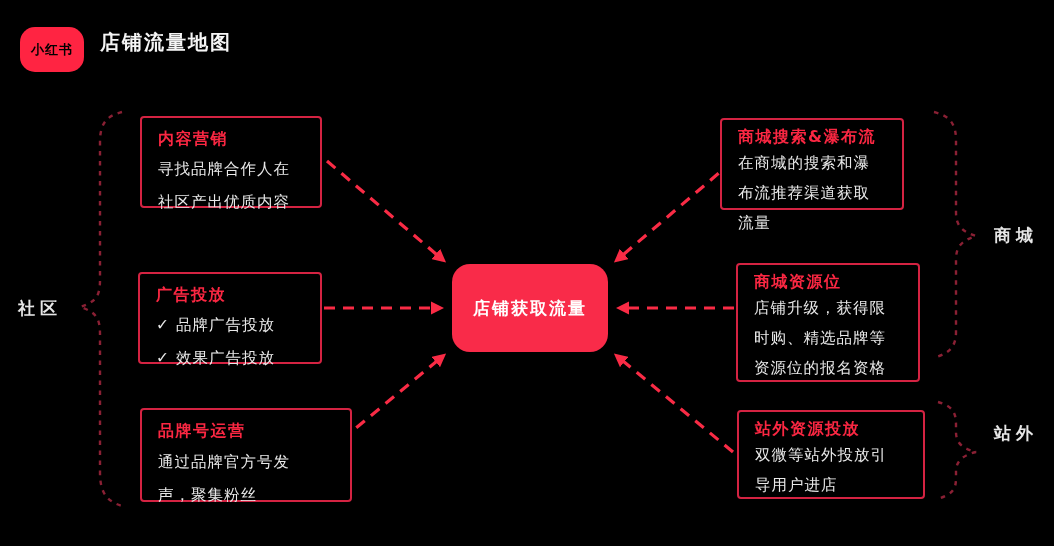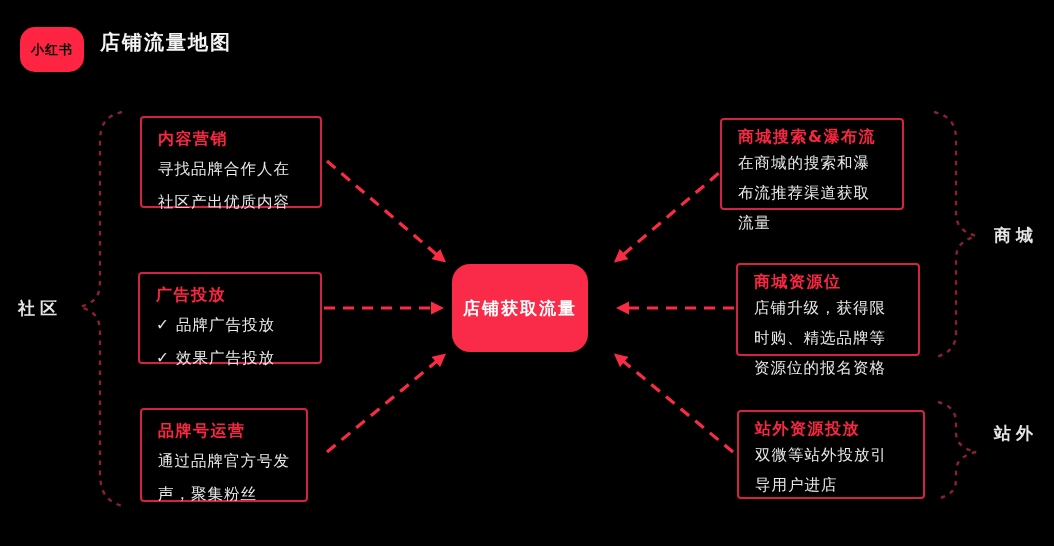--- a/index.html
+++ b/index.html
@@ -39,38 +39,38 @@
   }
   .node-body{
     color:#e9e9e9;font-size:15.5px;line-height:33px;
     letter-spacing:1px;white-space:pre-line;
   }
   .node.tight{padding-top:7px;}
   .node.tight .node-title{margin-bottom:1px;line-height:20px;}
   .node.tight .node-body{line-height:30px;}
   
   .center-node{
-    position:absolute;left:452px;top:264px;width:136px;height:88px;
+    position:absolute;left:452px;top:264px;width:156px;height:88px;
     background:#f92b49;border-radius:18px;
     display:flex;align-items:center;justify-content:center;
     color:#fff;font-size:17px;font-weight:bold;letter-spacing:2px;
   }
   
   .group-label{
     position:absolute;color:#e6e6e6;font-size:17px;font-weight:bold;letter-spacing:5px;
   }
   .lbl-left{left:18px;top:297px;}
   .lbl-right-top{left:994px;top:224px;}
   .lbl-right-bottom{left:994px;top:422px;}
   
   .n-l1{left:140px;top:116px;width:182px;height:92px;}
   .n-l2{left:138px;top:272px;width:184px;height:92px;}
-  .n-l3{left:140px;top:408px;width:168px;height:94px;}
+  .n-l3{left:140px;top:408px;width:212px;height:94px;font-family:Liberation Serif, serif;}
   .n-r1{left:720px;top:118px;width:184px;height:92px;}
-  .n-r2{left:736px;top:263px;width:184px;height:93px;}
+  .n-r2{left:736px;top:263px;width:184px;height:119px;}
   .n-r3{left:737px;top:410px;width:188px;height:89px;}
 </style>
 </head>
 <body>
 
 <div class="stage">
 
   <div class="logo-pill">
     <span>小红书</span>
   </div>

